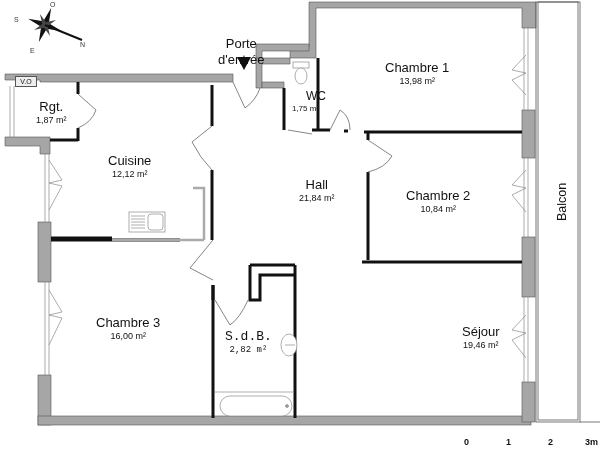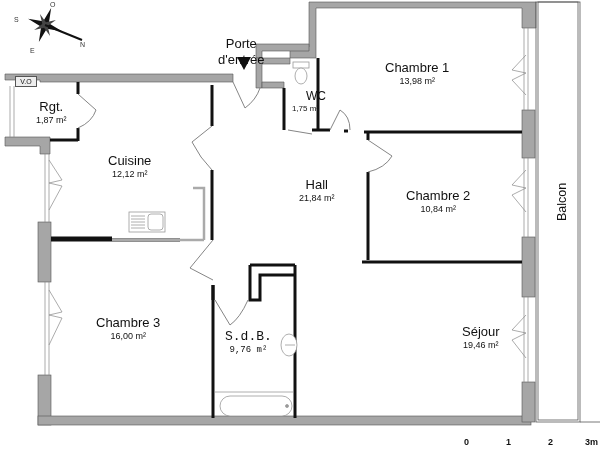--- a/index.html
+++ b/index.html
@@ -196,21 +196,21 @@
   <span class="room-area">10,84 m²</span>
 </div>
 
 <div class="lbl" style="left:96px; top:316px;">
   <span class="room-name">Chambre 3</span>
   <span class="room-area">16,00 m²</span>
 </div>
 
 <div class="lbl" style="left:225px; top:330px;font-family:Liberation Mono, monospace;">
   <span class="room-name">S.d.B.</span>
-  <span class="room-area">9,76 m²</span>
+  <span class="room-area">2,82 m²</span>
 </div>
 
 <div class="lbl" style="left:426px; top:325px;margin-left:36px;">
   <span class="room-name">Séjour</span>
   <span class="room-area">19,46 m²</span>
 </div>
 
 <div class="balcon">Balcon</div>
 
 <div class="scale" style="left:464px;">0</div>

